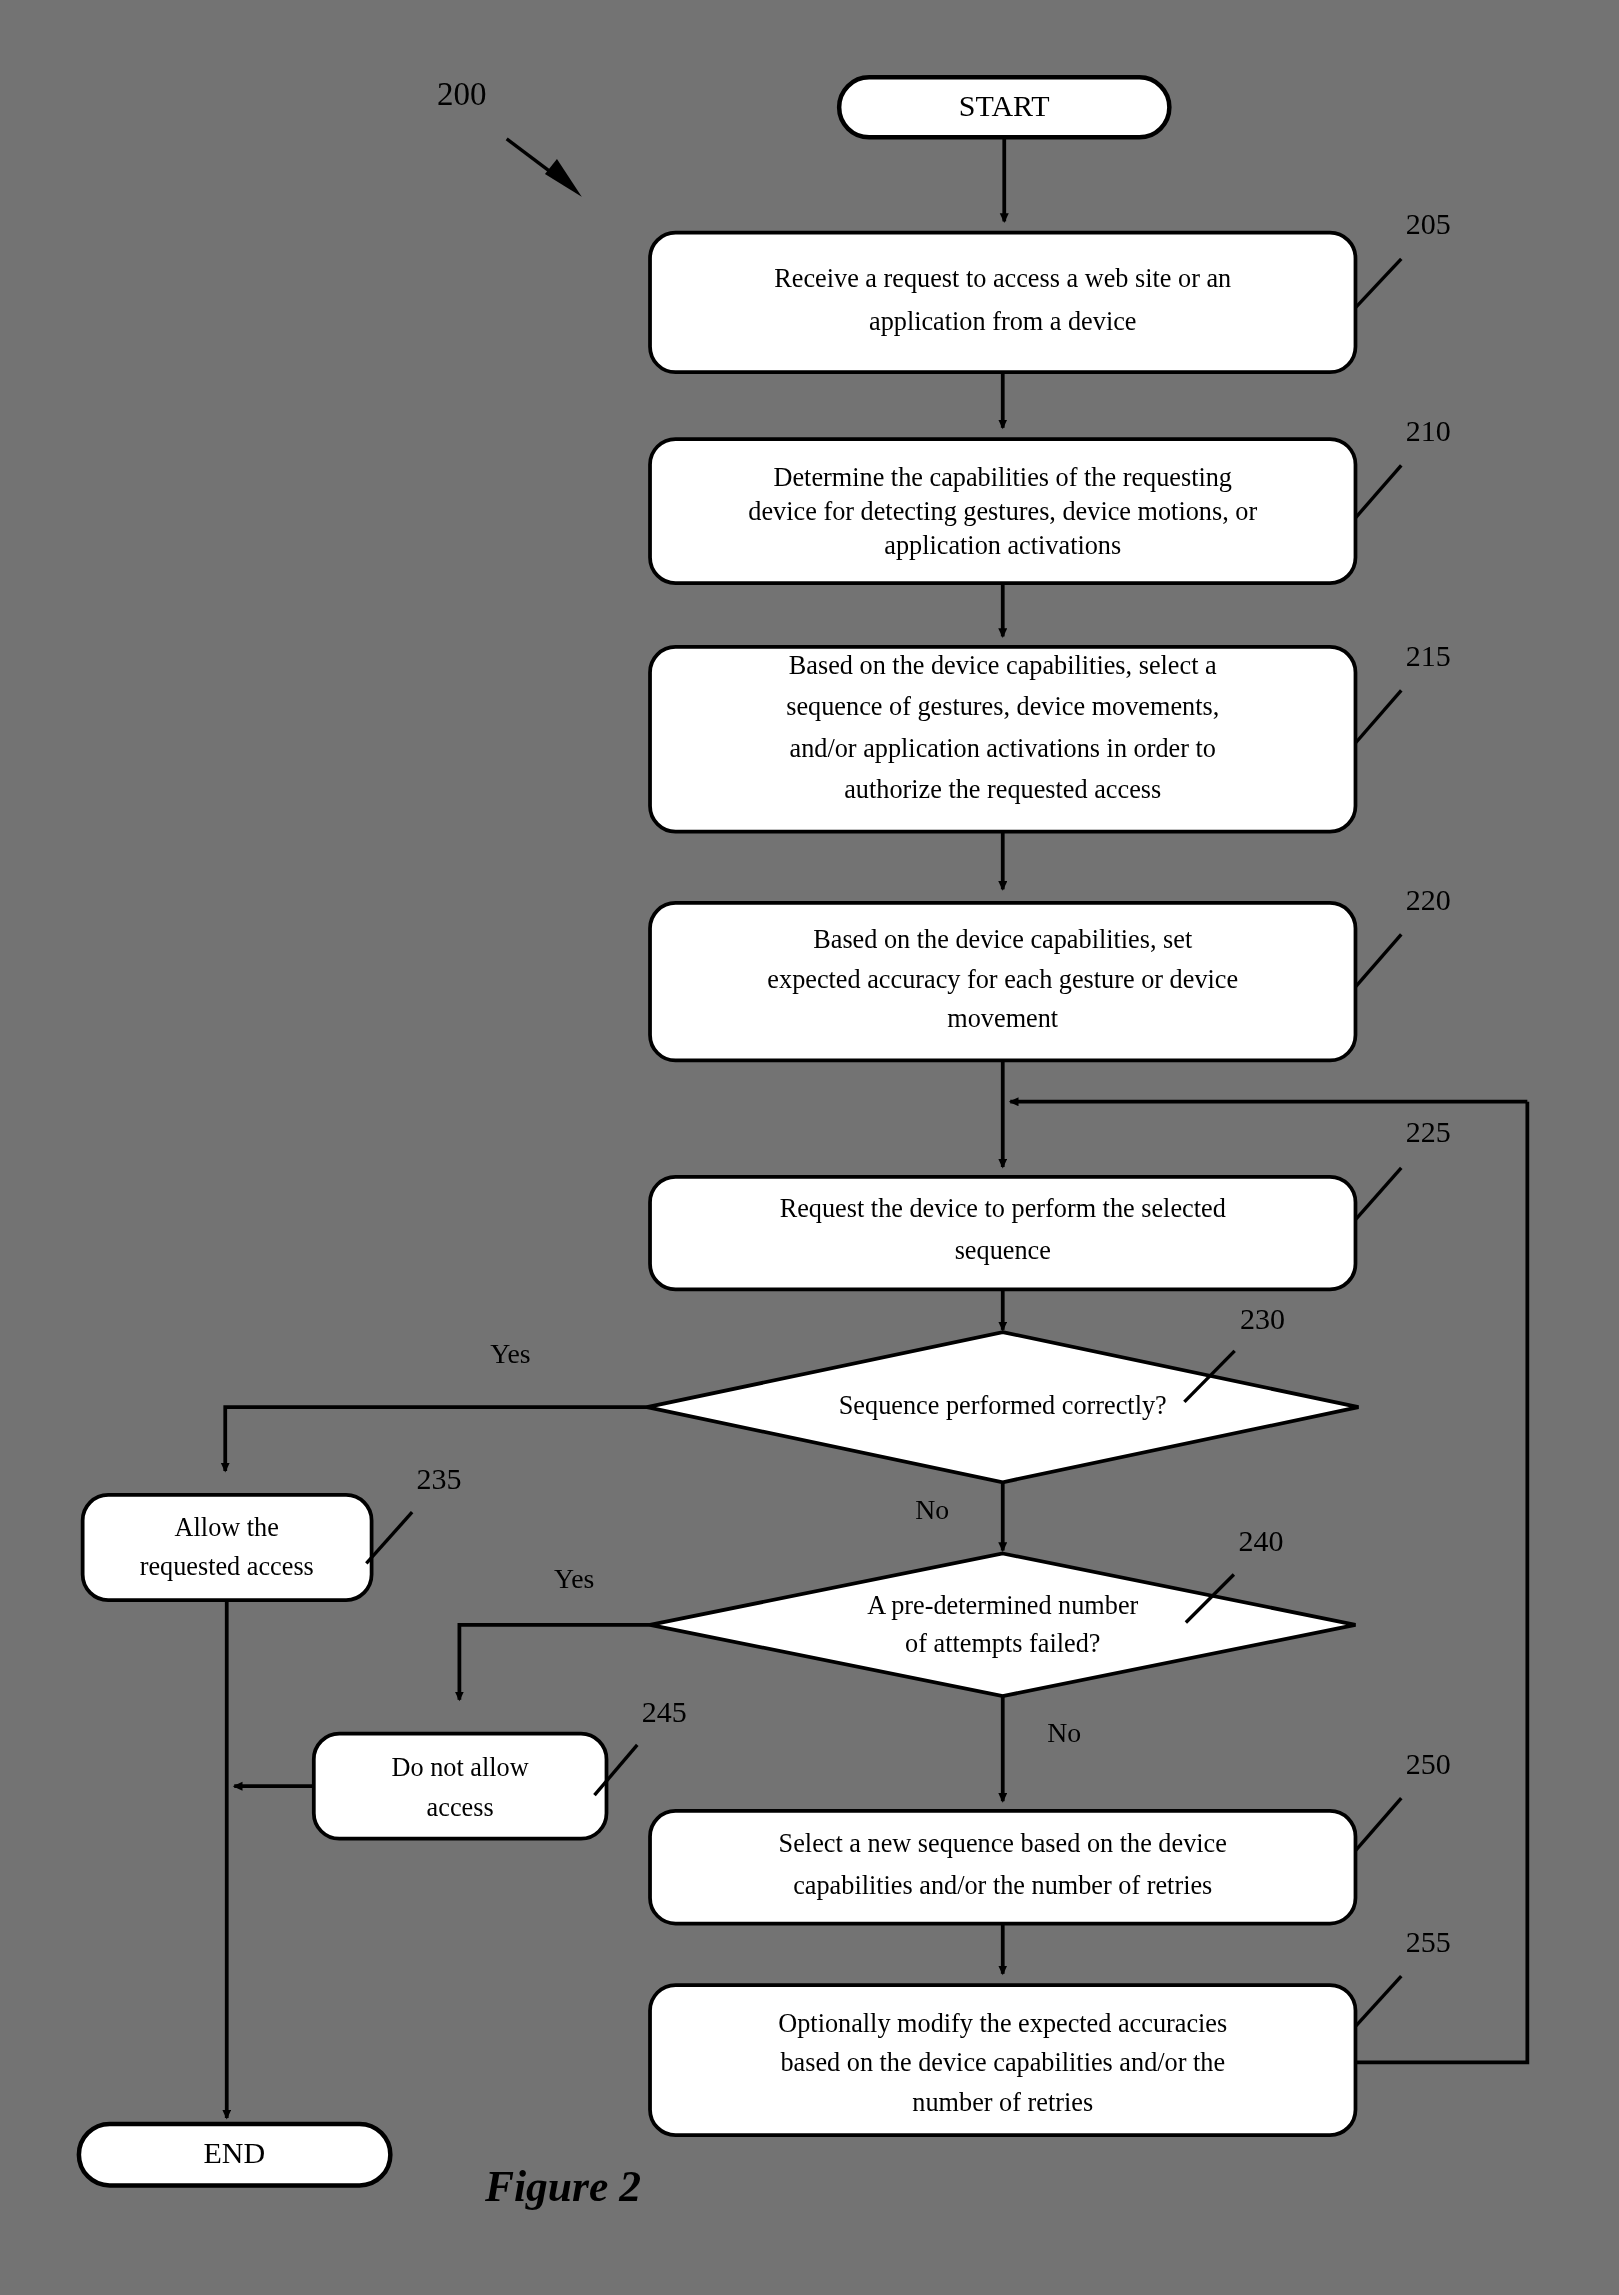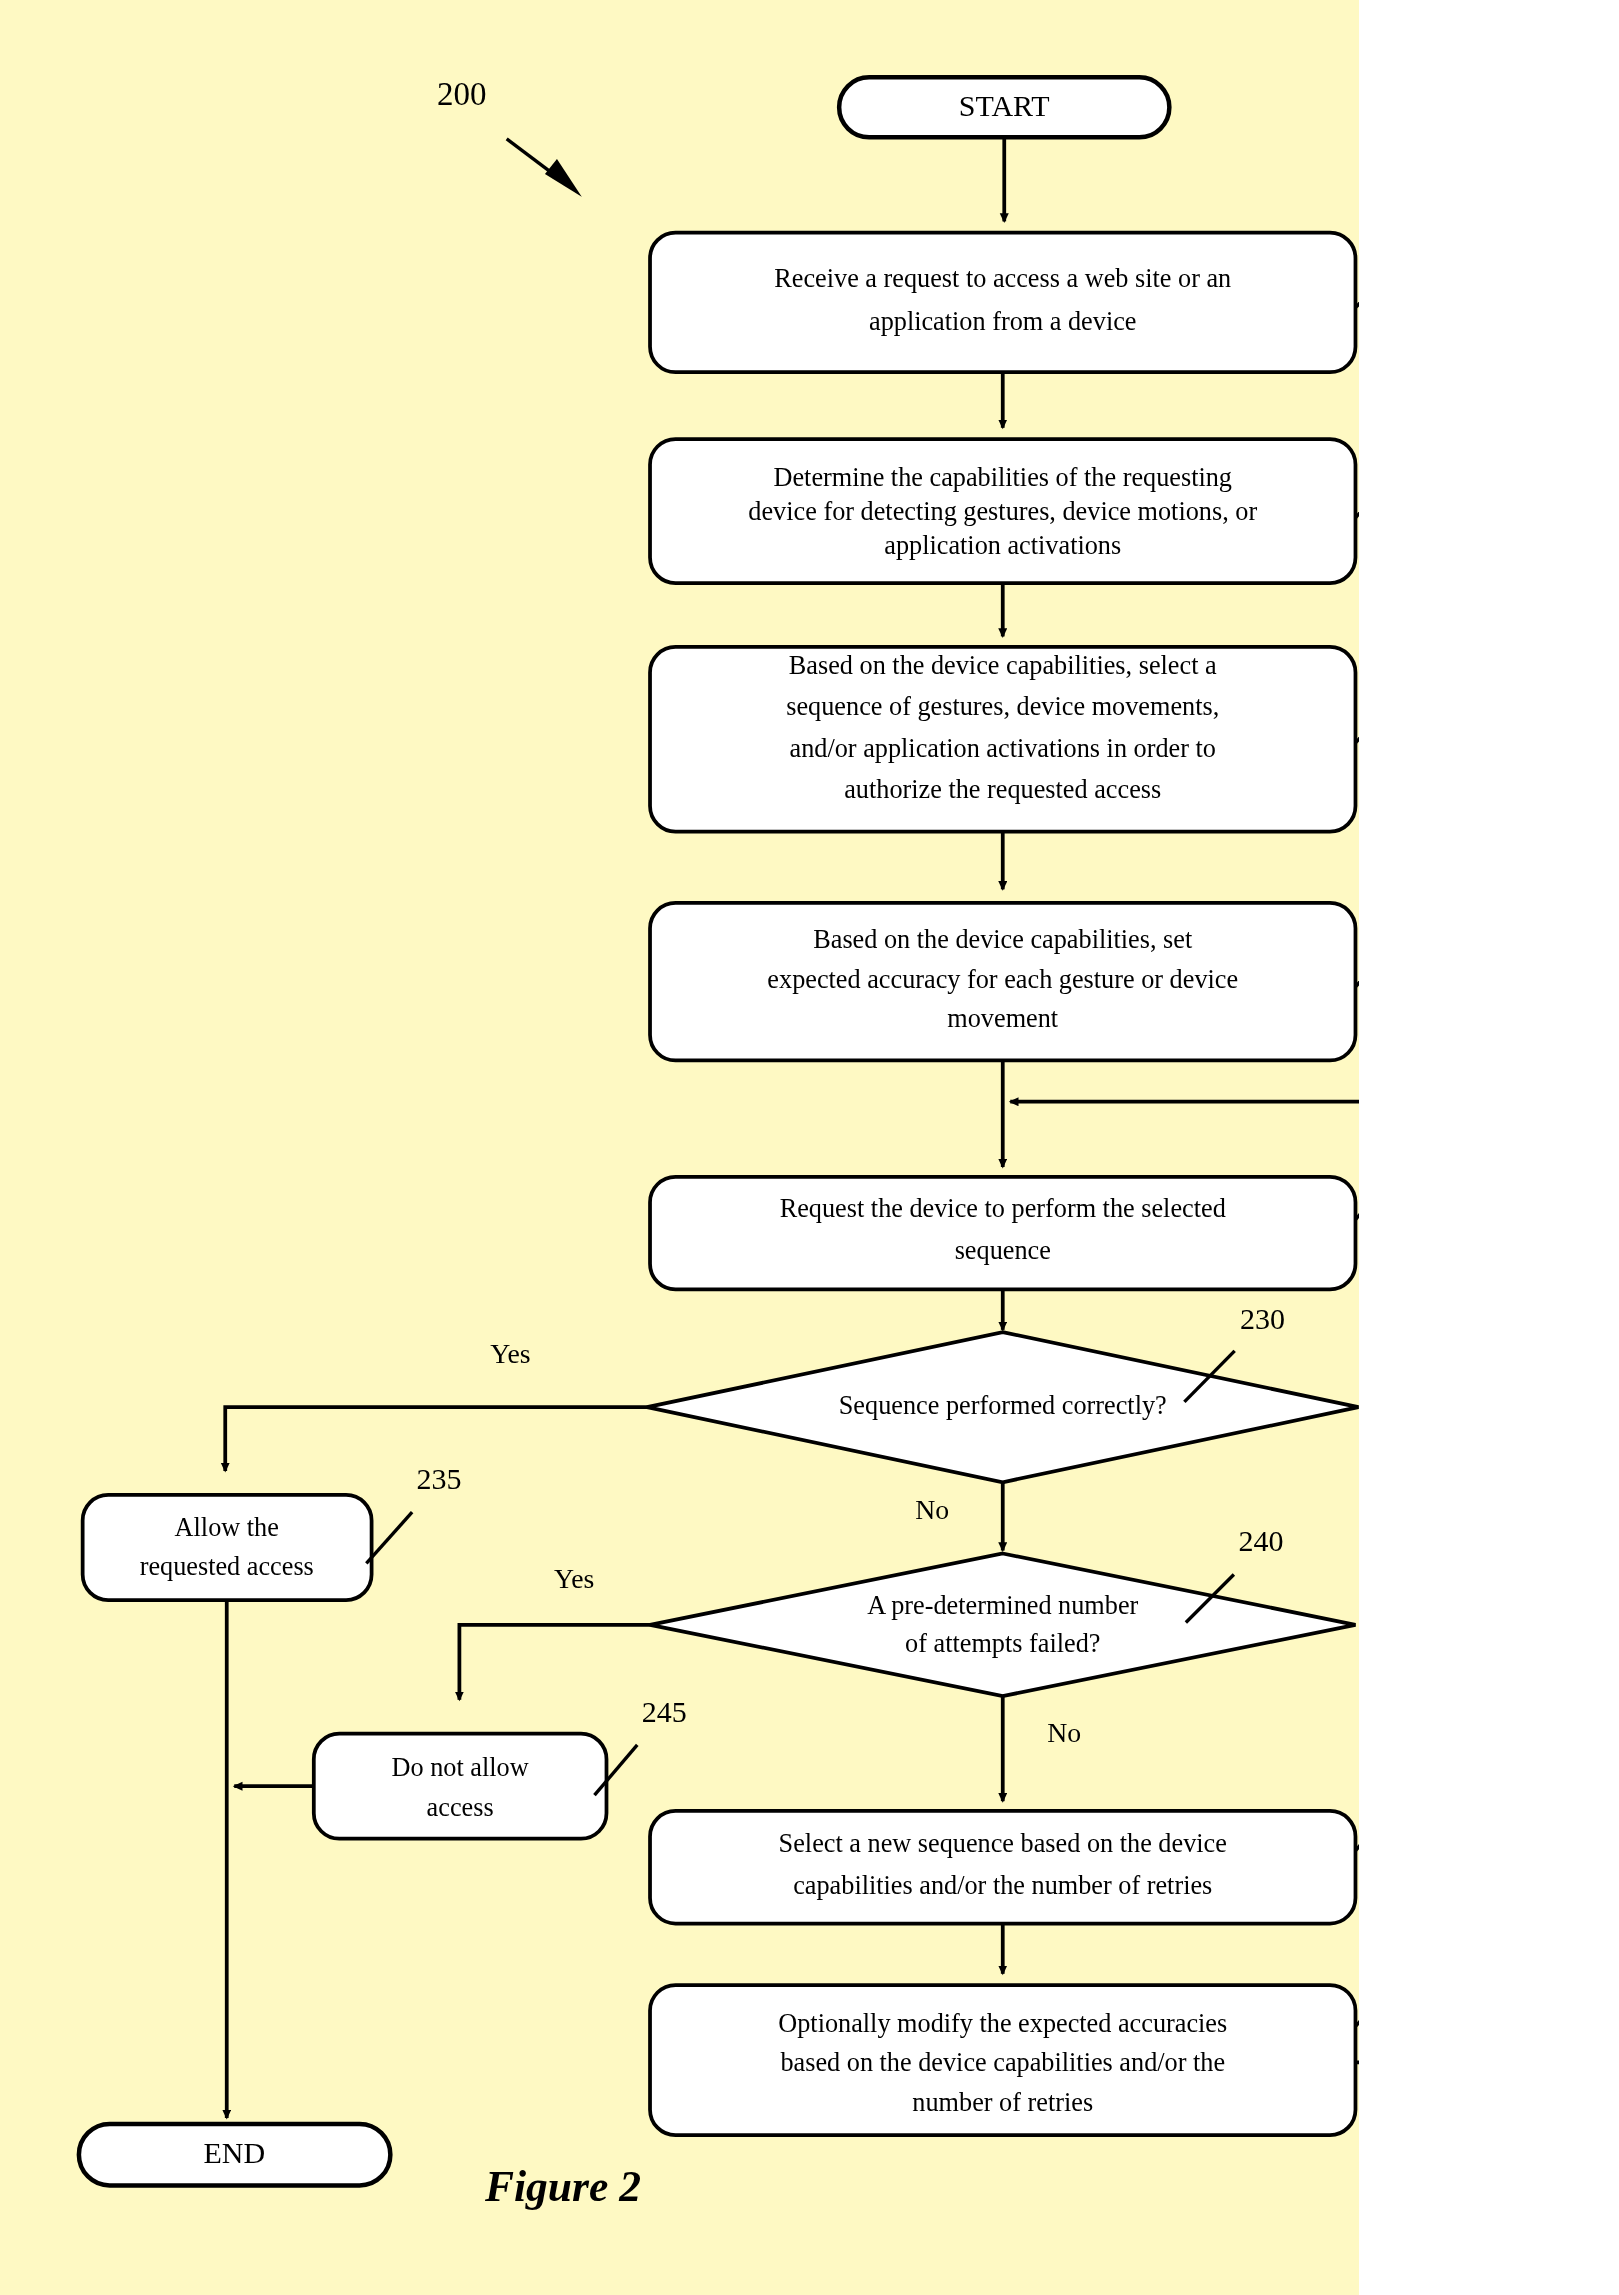--- a/index.html
+++ b/index.html
@@ -2,23 +2,23 @@
 <html style="font-size:12px"><head>
 <meta charset="utf-8">
 <style>
   html, body {
     margin: 0;
     padding: 0;
     background: #ffffff;
   }
   #figure-root {
     position: relative;
-    width: 1359px;
+    width: 1619px;
     height: 2295px;
-    background: #fef9c3;
+    background: #737373;
     font-family: "Liberation Serif", "DejaVu Serif", serif;
     overflow: hidden;
   }
   svg.flow {
     position: absolute;
     top: 0;
     left: 0;
     width: 1619px;
     height: 2295px;
   }

